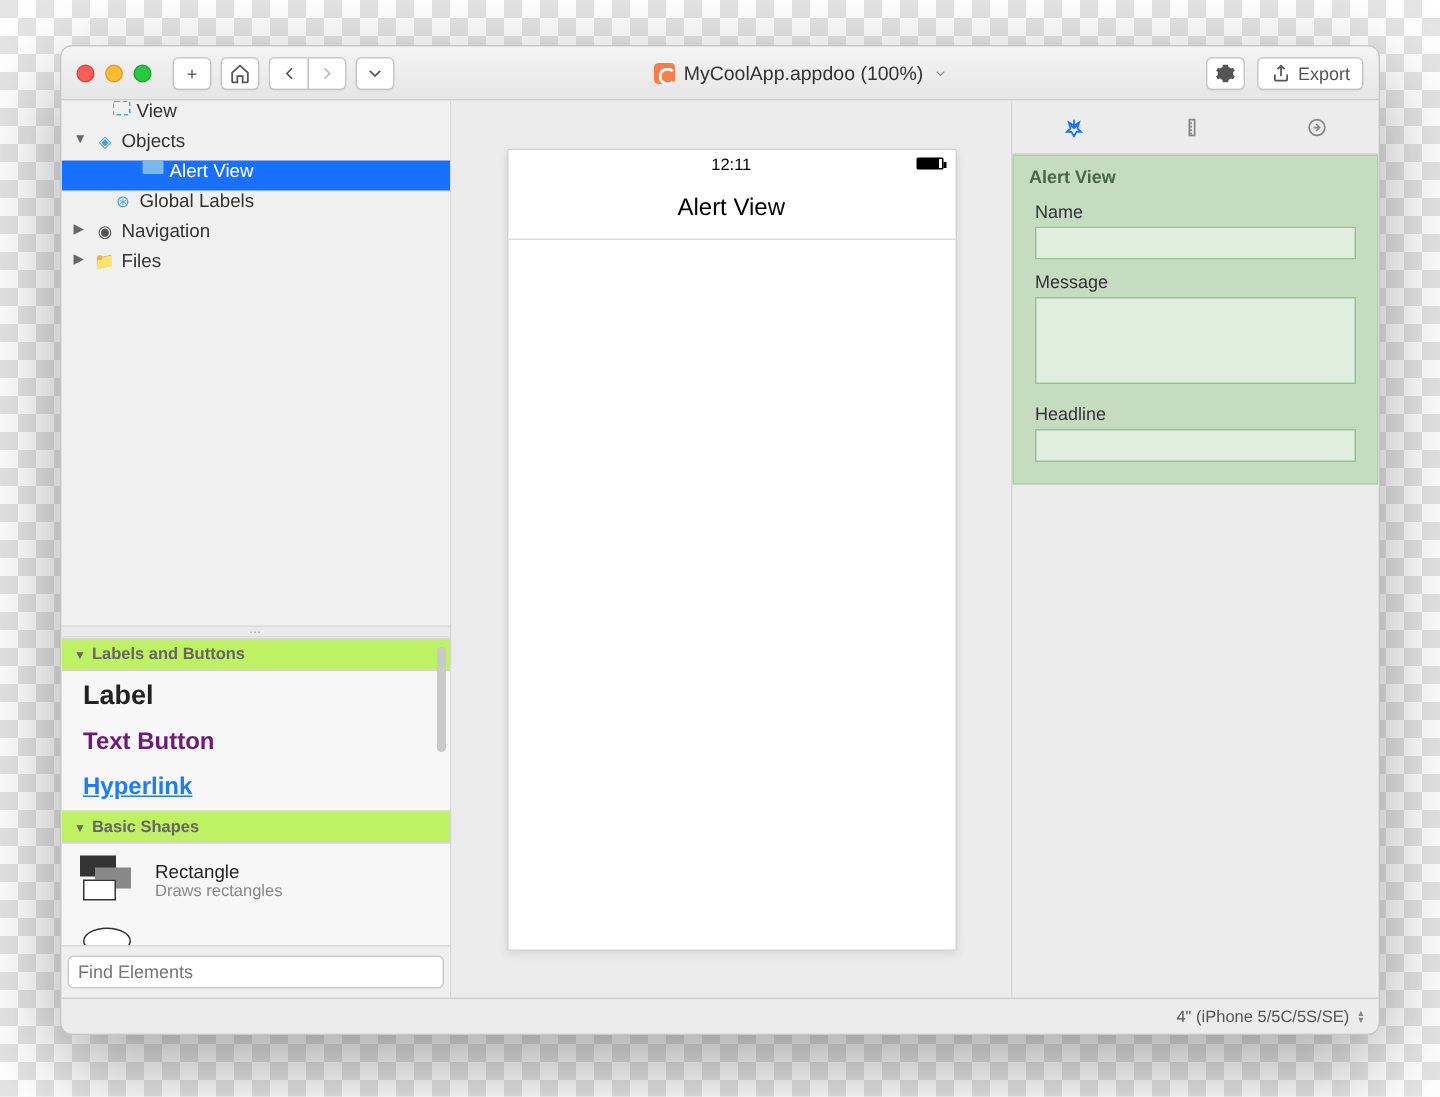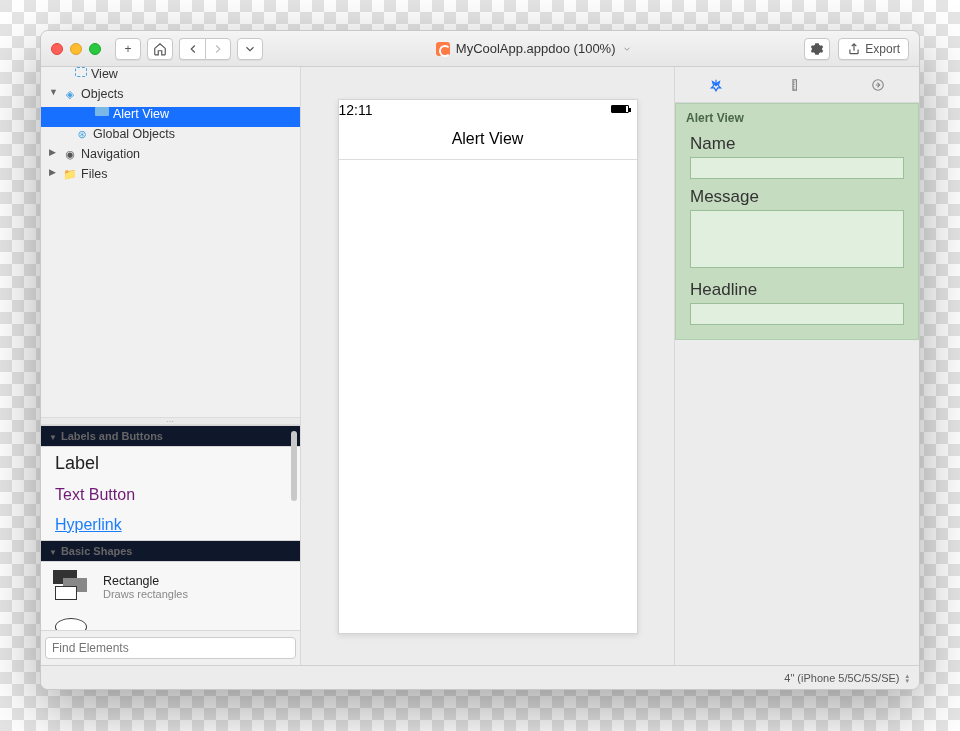--- a/index.html
+++ b/index.html
@@ -49,49 +49,49 @@
   .tree .row.sel .chev{color:#fff;}
   .tree .ind1{padding-left:20px;} .tree .ind2{padding-left:40px;}
   .ticon{width:14px;height:14px;display:inline-flex;align-items:center;justify-content:center;font-size:11px;}
   .ticon.cube{color:#4ba3e2;} .ticon.square{border:1px dashed #4ba3e2;border-radius:2px;width:12px;height:10px;}
   .ticon.rect{background:#7ab8e8;width:14px;height:9px;border-radius:1px;}
   .ticon.globe{color:#4ba3e2;} .ticon.nav{color:#555;} .ticon.folder{color:#4b8fcf;}
   .splitter{height:8px;background:#eaeaea;display:flex;align-items:center;justify-content:center;border-top:1px solid #dcdcdc;border-bottom:1px solid #dcdcdc;}
   .splitter::after{content:"⋯";color:#aaa;font-size:8px;letter-spacing:1px;}
   .palette{flex:1;overflow:auto;font-size:12.5px;background:#f7f7f7;position:relative;}
   .palette .scrollbar{position:absolute;right:3px;top:6px;width:6px;height:70px;background:#c9c9c9;border-radius:3px;}
-  .phdr{background:#0f172a;color:#666;font-size:11px;font-weight:bold;padding:4px 8px;border-top:1px solid #d6d6d6;border-bottom:1px solid #d6d6d6;}
+  .phdr{background:#bef264;color:#666;font-size:11px;font-weight:bold;padding:4px 8px;border-top:1px solid #d6d6d6;border-bottom:1px solid #d6d6d6;}
   .phdr .chev{font-size:8px;margin-right:4px;}
-  .pitem{padding:6px 14px;}
+  .pitem{padding:6px 14px;font-weight:bold;}
   .pitem.big{font-size:18px;color:#222;}
   .pitem.tb{font-size:16px;color:#701a75;}
   .pitem.link{font-size:16px;color:#1a7efc;text-decoration:underline;}
   .shaperow{display:flex;gap:10px;padding:6px 10px;align-items:flex-end;}
   .shaperow .ic{width:42px;height:32px;position:relative;}
   .shaperow .txt .t{font-size:12.5px;color:#222;}
   .shaperow .txt .s{font-size:11px;color:#888;}
   .sfind{padding:6px 4px;border-top:1px solid #d8d8d8;}
   .sfind input{width:100%;height:22px;border:1px solid #ccc;border-radius:4px;padding:0 6px;font-size:12px;background:#fff;}
   
   .canvas{flex:1;background:#ececec;display:flex;align-items:center;justify-content:center;}
   .device{width:300px;height:535px;background:#fff;border:1px solid #d4d4d4;box-shadow:0 2px 6px rgba(0,0,0,.1);}
-  .statusbar{height:20px;display:flex;align-items:center;position:relative;font-size:14px;color:#000;}
+  .statusbar{height:20px;display:flex;align-items:center;justify-content:center;position:relative;font-size:11px;color:#000;}
   .statusbar .batt{position:absolute;right:8px;top:5px;width:18px;height:8px;border:1px solid #000;border-radius:1px;}
   .statusbar .batt::after{content:"";position:absolute;left:0;top:0;width:14px;height:100%;background:#000;}
   .statusbar .batt::before{content:"";position:absolute;right:-3px;top:2px;width:2px;height:4px;background:#000;}
   .navbar{height:40px;border-bottom:1px solid #ddd;display:flex;align-items:center;justify-content:center;font-size:16px;color:#000;}
   
   .inspector{width:245px;background:#ececec;border-left:1px solid #d8d8d8;display:flex;flex-direction:column;}
   .insp-tabs{height:36px;display:flex;align-items:center;justify-content:space-around;border-bottom:1px solid #d8d8d8;}
   .insp-tabs .tab{width:20px;height:20px;display:flex;align-items:center;justify-content:center;color:#888;}
   .insp-tabs .tab.active{color:#1770ff;}
   .insp-panel{background:#c5dcc1;border:1px solid #b0ceb0;margin:0;padding-bottom:8px;}
   .insp-panel .hdr{font-size:12px;font-weight:bold;color:#4a664a;padding:7px 10px;}
   .insp-field{padding:2px 14px 6px;}
-  .insp-field label{font-size:17px;color:#333;display:block;margin-bottom:3px;}
+  .insp-field label{font-size:12px;color:#333;display:block;margin-bottom:3px;}
   .insp-field input,.insp-field textarea{width:100%;border:1px solid #9bbf99;background:#e1f0de;font-size:12px;padding:3px 4px;}
   .insp-field textarea{height:58px;resize:none;}
   
   .status{height:24px;border-top:1px solid #d0d0d0;background:#ececec;display:flex;align-items:center;justify-content:flex-end;padding:0 10px;font-size:11px;color:#555;gap:6px;}
   .status .stepper{display:flex;flex-direction:column;line-height:5px;font-size:7px;color:#888;}
   .icon-svg{width:14px;height:14px;}
 </style>
 </head>
 <body>
 
@@ -163,21 +163,21 @@
           <span>Objects</span>
         </div>
         <div class="row ind2 sel">
           <span class="chev"></span>
           <span class="ticon rect"></span>
           <span>Alert View</span>
         </div>
         <div class="row ind1">
           <span class="chev"></span>
           <span class="ticon globe">⊛</span>
-          <span>Global Objects</span>
+          <span>Global Labels</span>
         </div>
         <div class="row">
           <span class="chev">▶</span>
           <span class="ticon nav">◉</span>
           <span>Navigation</span>
         </div>
         <div class="row">
           <span class="chev">▶</span>
           <span class="ticon folder">📁</span>
           <span>Files</span>

